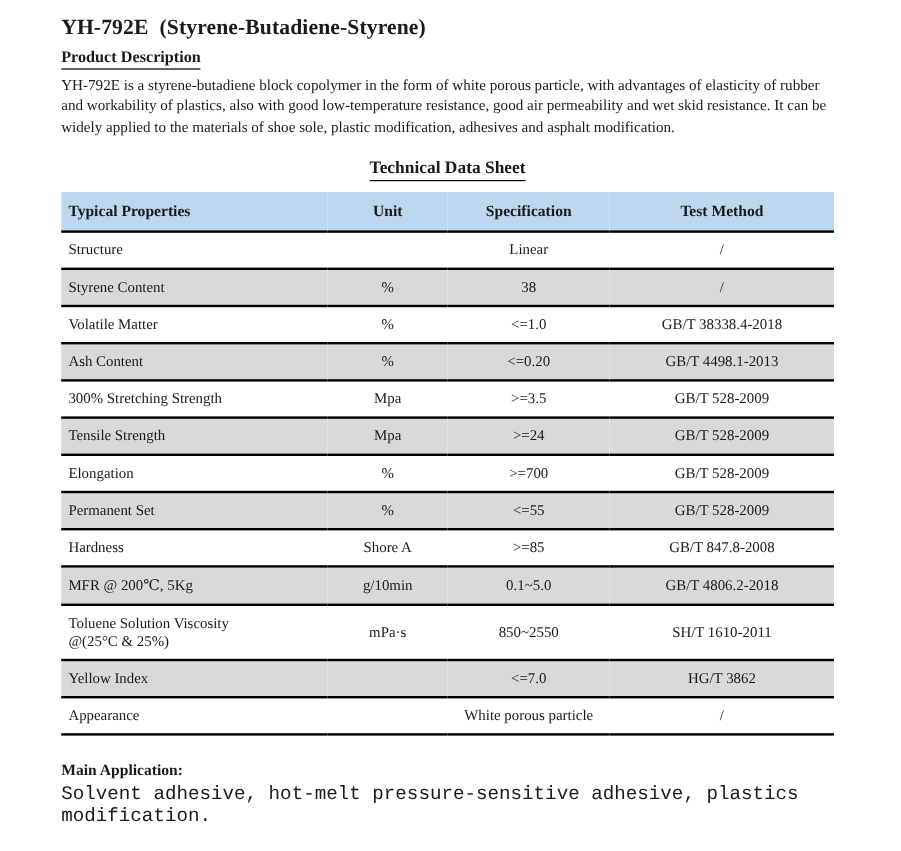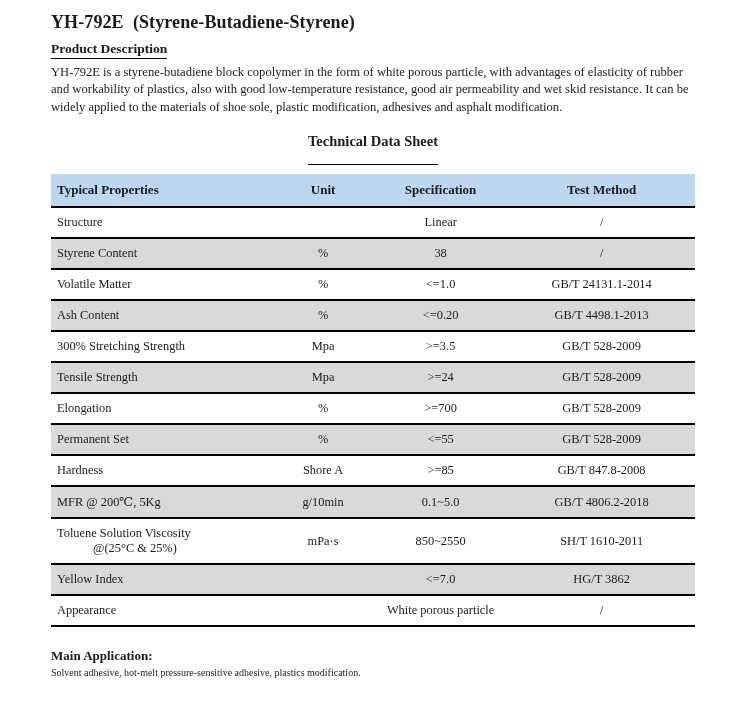--- a/index.html
+++ b/index.html
@@ -39,21 +39,21 @@
   }
   .tds-heading-wrap {
     text-align: center;
     margin: 10px 0 9px 0;
   }
   .tds-heading {
     display: inline-block;
     font-size: 14.5px;
     font-weight: bold;
     border-bottom: 1.8px solid #000;
-    padding-bottom: 14px;
+    padding-bottom: 1px;
   }
   table.tds-table {
     width: 100%;
     border-collapse: collapse;
     table-layout: fixed;
   }
   .tds-table col.c1 { width: 34.5%; }
   .tds-table col.c2 { width: 15.5%; }
   .tds-table col.c3 { width: 21%; }
   .tds-table col.c4 { width: 29%; }
@@ -71,31 +71,32 @@
     padding: 8px 2px;
   }
   .tds-table thead th.col-property {
     text-align: left;
     padding-left: 6px;
   }
   .tds-table td.c-property { text-align: left; padding-left: 6px; }
   .tds-table td.c-unit, .tds-table td.c-spec, .tds-table td.c-method { text-align: center; }
   .tds-table tbody tr:nth-child(even) td { background: #d9d9d9; }
   .prop-line2:empty { display: none; }
-  .prop-line2 { font-size: 12.4px; margin-left: 36px; }
+  .prop-line2 { font-size: 12.4px; }
   .main-app {
     margin-top: 21px;
   }
   .main-app-heading {
     font-size: 13px;
     font-weight: bold;
     margin-bottom: 3px;
   }
   .main-app-body {
-    font-size: 10px;
+    font-size: 16px;
+    font-family: Liberation Mono, monospace;
   }
 </style>
 </head>
 <body>
 
 <div class="page">
 
   <div class="doc-title">YH-792E  (Styrene-Butadiene-Styrene)</div>
 
   <div>
@@ -138,21 +139,21 @@
         <td class="c-unit">%</td>
         <td class="c-spec">38</td>
         <td class="c-method">/</td>
       </tr>
       <tr>
         <td class="c-property">
             <div>Volatile Matter</div>
           </td>
         <td class="c-unit">%</td>
         <td class="c-spec">&lt;=1.0</td>
-        <td class="c-method">GB/T 24131.1-2014</td>
+        <td class="c-method">GB/T 38338.4-2018</td>
       </tr>
       <tr>
         <td class="c-property">
             <div>Ash Content</div>
           </td>
         <td class="c-unit">%</td>
         <td class="c-spec">&lt;=0.20</td>
         <td class="c-method">GB/T 4498.1-2013</td>
       </tr>
       <tr>

